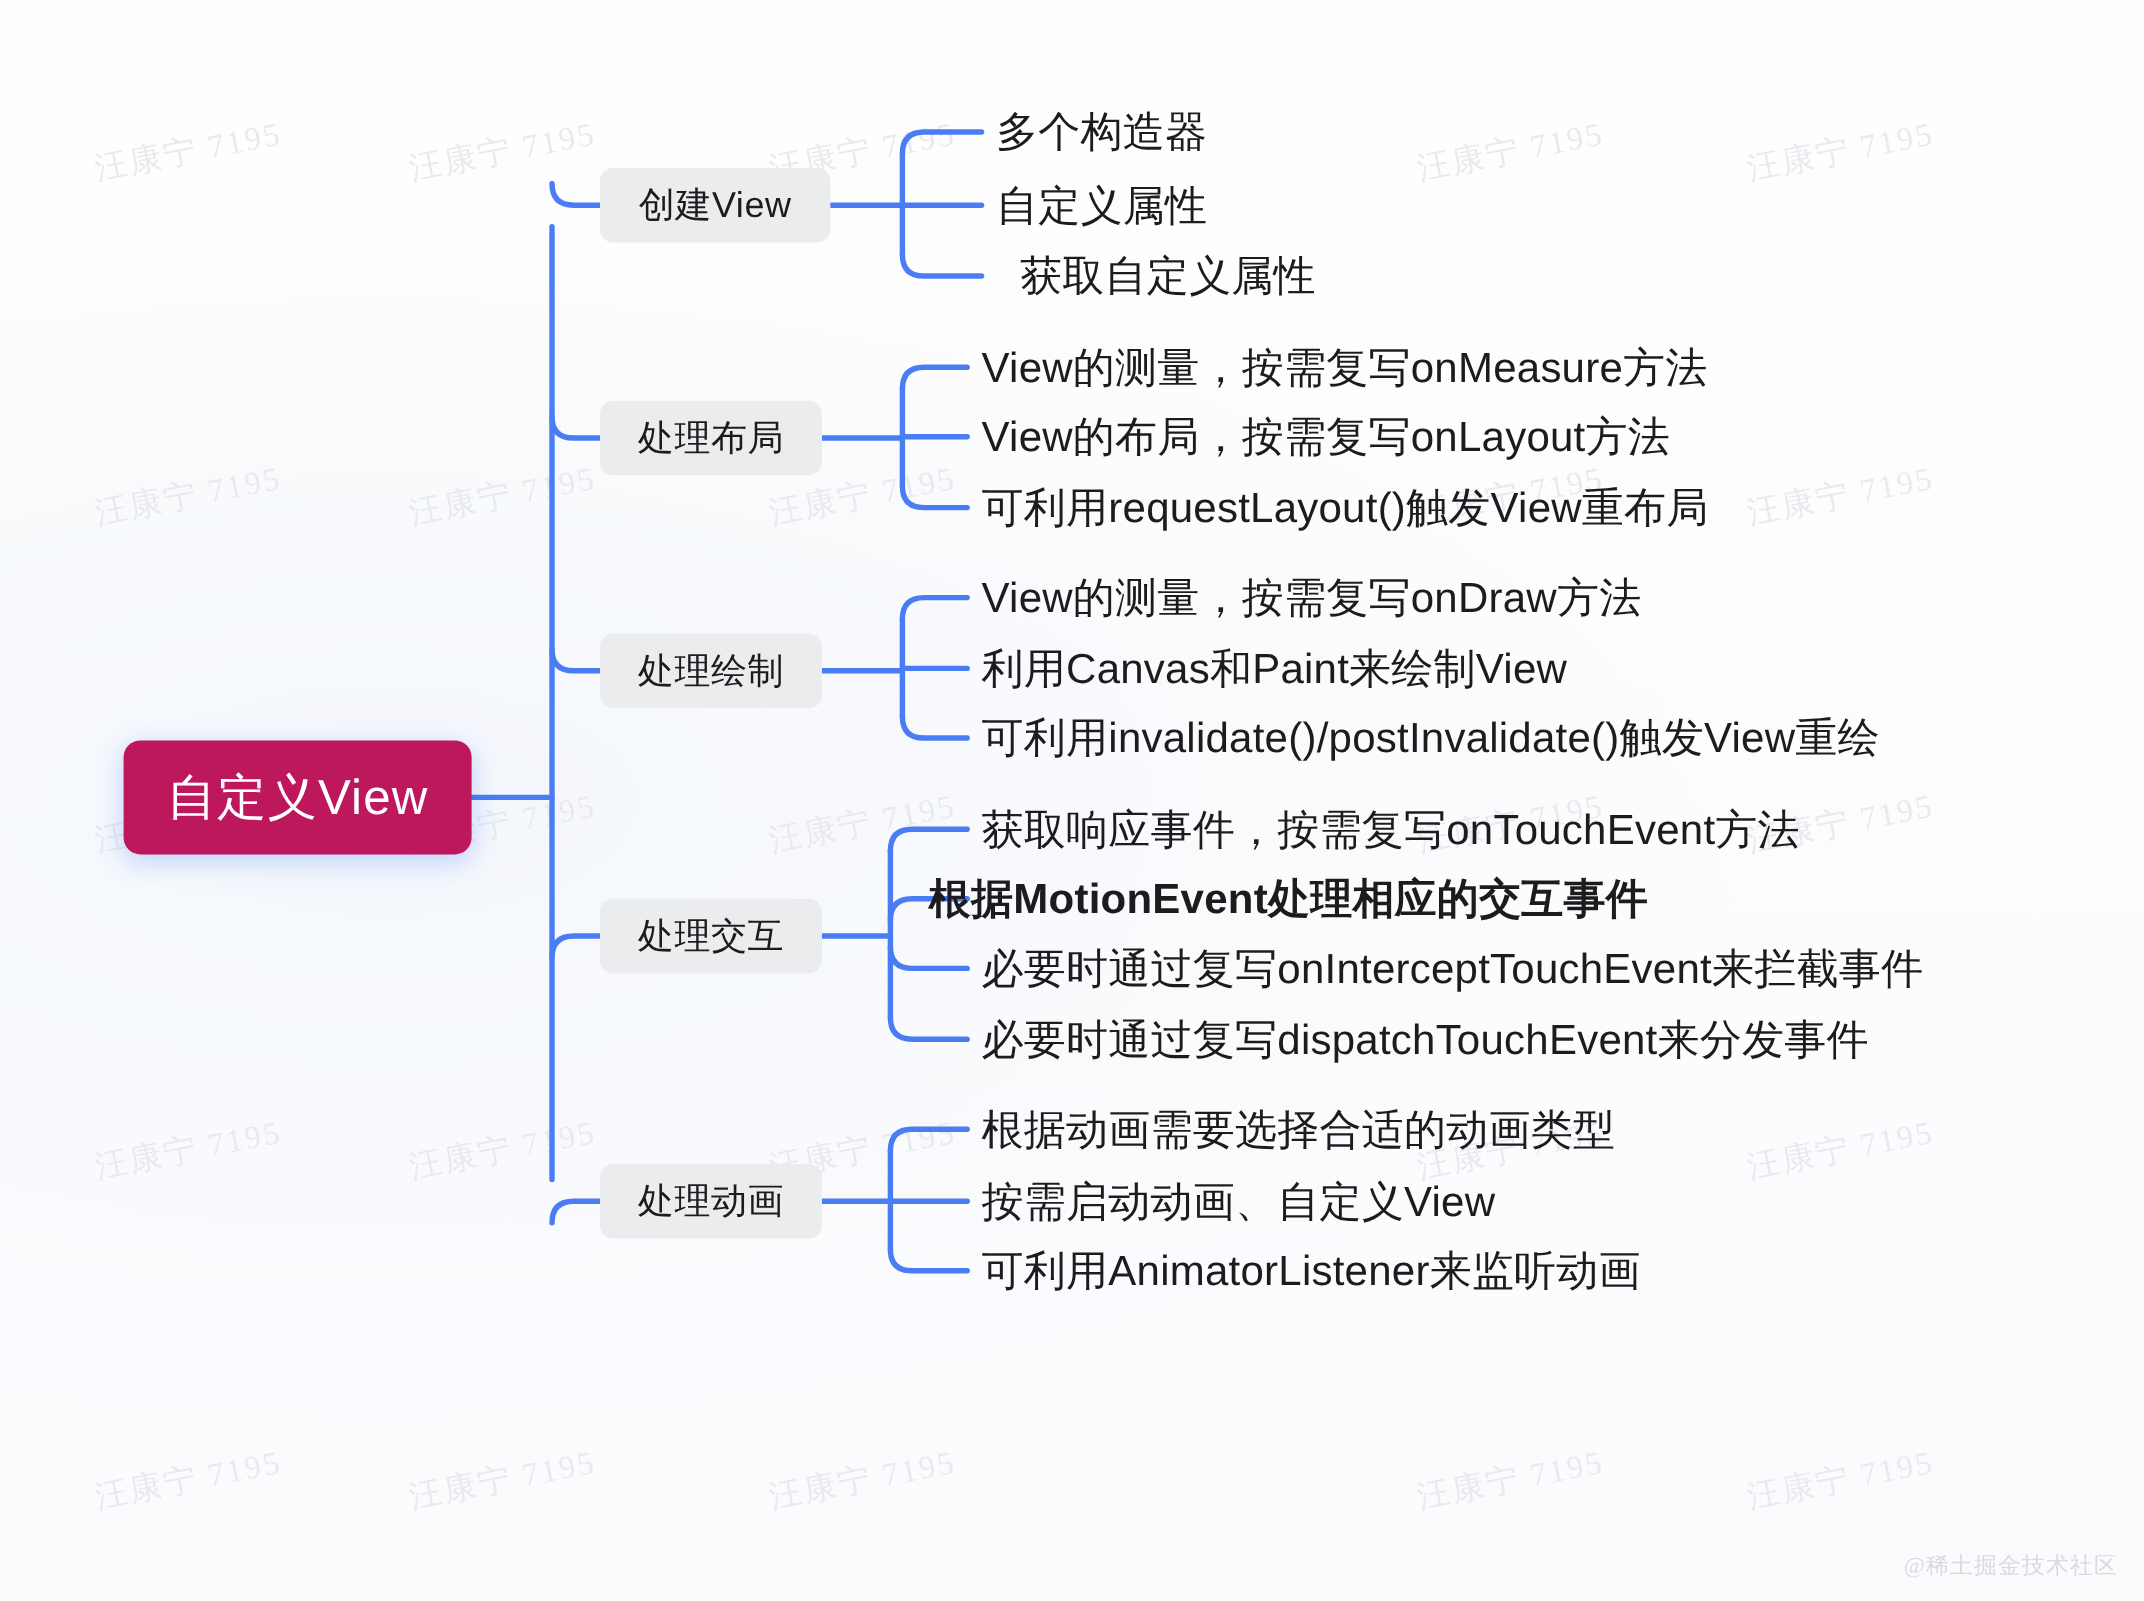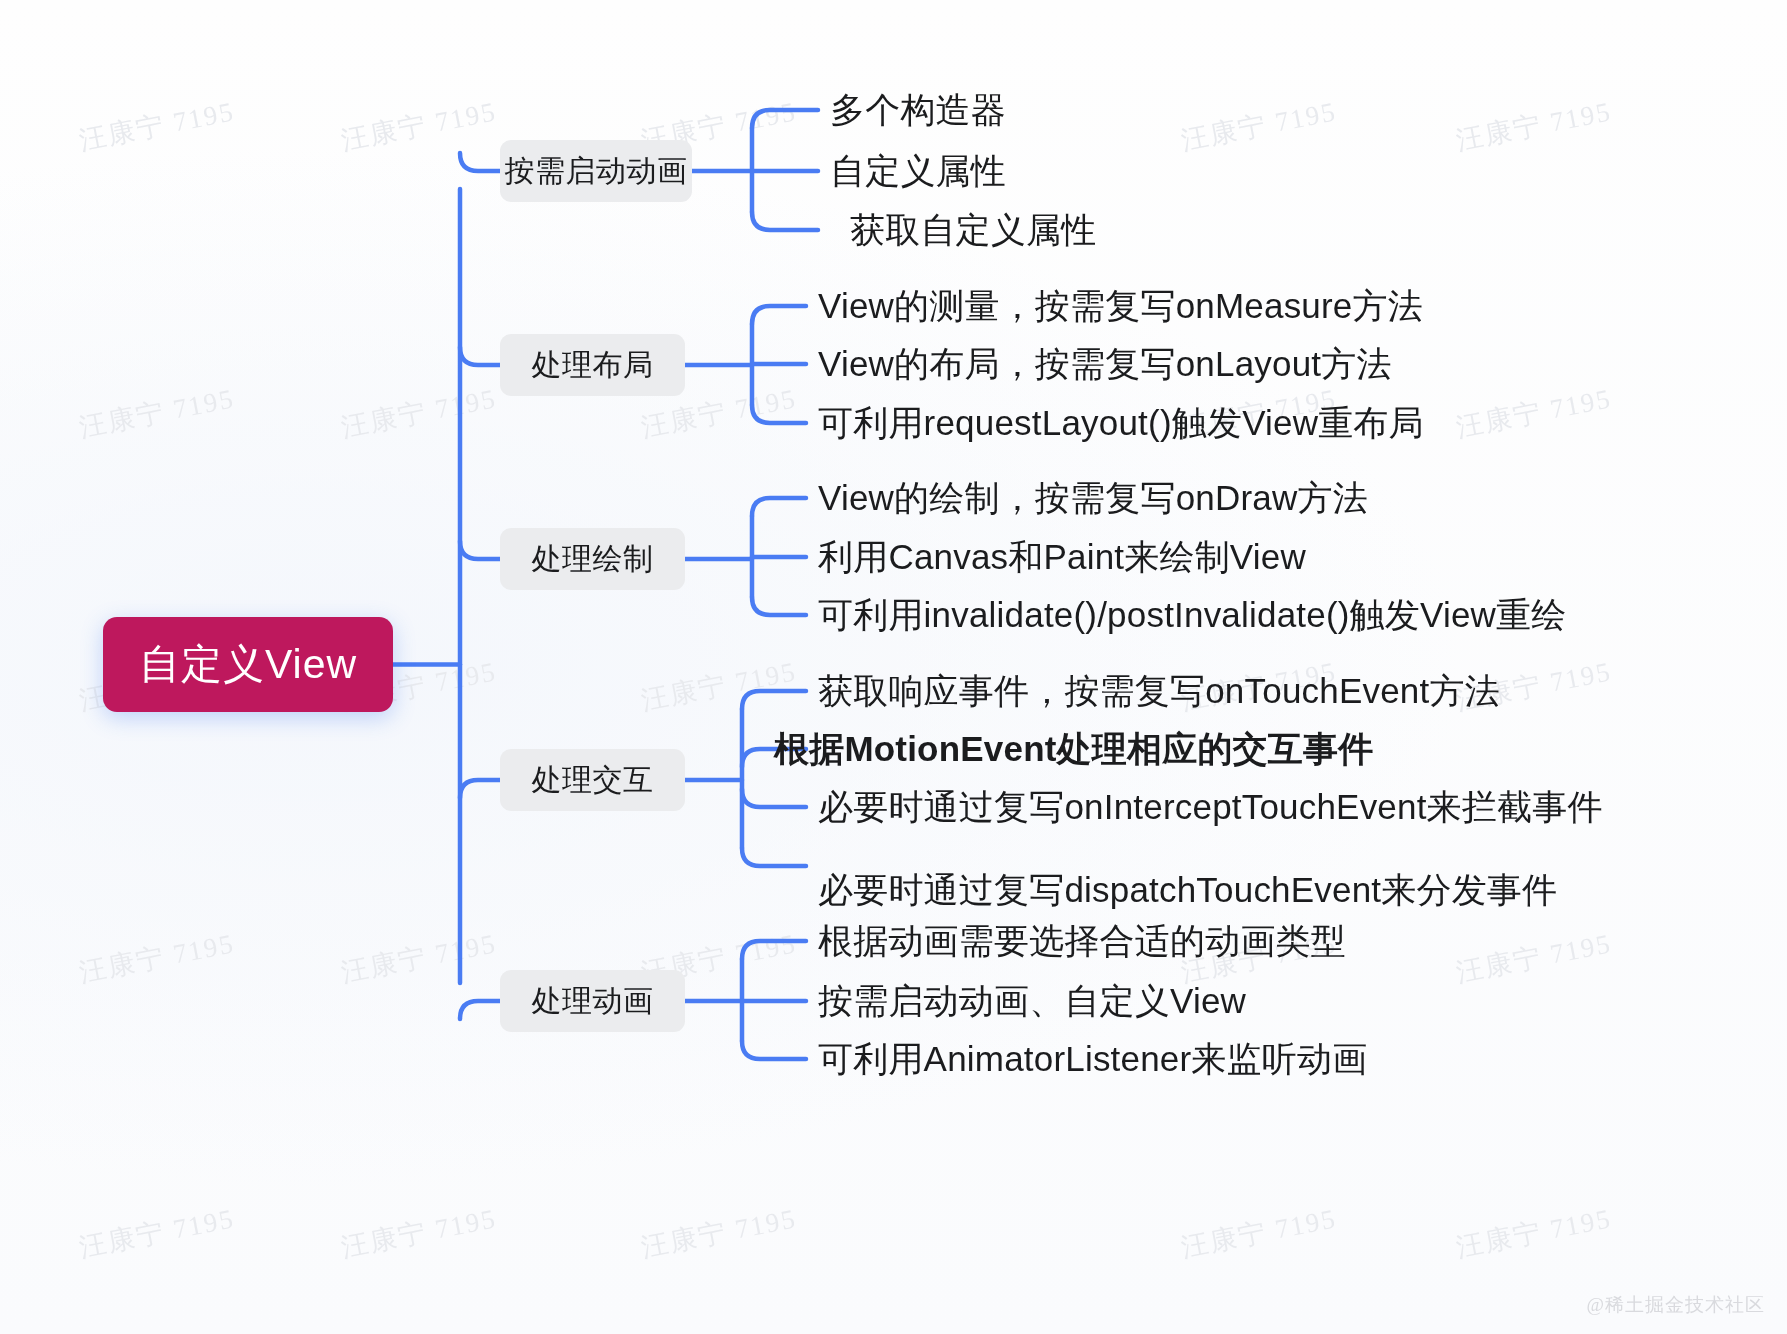--- a/index.html
+++ b/index.html
@@ -156,21 +156,21 @@
       <path d="M 742 959 Q 742 941 760 941 L 806 941" fill="none" stroke="#4a7cf3" stroke-width="4.5" stroke-linecap="round" stroke-linejoin="round"></path>
       <path d="M 742 1001 L 806 1001" fill="none" stroke="#4a7cf3" stroke-width="4.5" stroke-linecap="round" stroke-linejoin="round"></path>
       <path d="M 742 1041 Q 742 1059 760 1059 L 806 1059" fill="none" stroke="#4a7cf3" stroke-width="4.5" stroke-linecap="round" stroke-linejoin="round"></path>
     </svg>
 
   <div id="nodes">
       <div class="node root-node" style="left: 103px; top: 617px; width: 290px; height: 95px;">
         <span>自定义View</span>
       </div>
       <div class="node branch-node" style="left: 500px; top: 140px; width: 192px; height: 62px;">
-        <span>按需启动动画</span>
+        <span>创建View</span>
       </div>
       <div class="node leaf-node" style="left: 830px; top: 88px; height: 44px;">
         <span>多个构造器</span>
       </div>
       <div class="node leaf-node" style="left: 830px; top: 149px; height: 44px;">
         <span>自定义属性</span>
       </div>
       <div class="node leaf-node" style="left: 826px; top: 208px; height: 44px; margin-left: 24px;">
         <span>获取自定义属性</span>
       </div>
@@ -183,41 +183,41 @@
       <div class="node leaf-node" style="left: 818px; top: 342px; height: 44px;">
         <span>View的布局，按需复写onLayout方法</span>
       </div>
       <div class="node leaf-node" style="left: 818px; top: 401px; height: 44px;">
         <span>可利用requestLayout()触发View重布局</span>
       </div>
       <div class="node branch-node" style="left: 500px; top: 528px; width: 185px; height: 62px;">
         <span>处理绘制</span>
       </div>
       <div class="node leaf-node" style="left: 818px; top: 476px; height: 44px;">
-        <span>View的绘制，按需复写onDraw方法</span>
+        <span>View的测量，按需复写onDraw方法</span>
       </div>
       <div class="node leaf-node" style="left: 818px; top: 535px; height: 44px;">
         <span>利用Canvas和Paint来绘制View</span>
       </div>
       <div class="node leaf-node" style="left: 818px; top: 593px; height: 44px;">
         <span>可利用invalidate()/postInvalidate()触发View重绘</span>
       </div>
       <div class="node branch-node" style="left: 500px; top: 749px; width: 185px; height: 62px;">
         <span>处理交互</span>
       </div>
       <div class="node leaf-node" style="left: 818px; top: 669px; height: 44px;">
         <span>获取响应事件，按需复写onTouchEvent方法</span>
       </div>
       <div class="node leaf-node" style="left: 774px; top: 727px; height: 44px; font-weight: bold;">
         <span>根据MotionEvent处理相应的交互事件</span>
       </div>
       <div class="node leaf-node" style="left: 818px; top: 785px; height: 44px;">
         <span>必要时通过复写onInterceptTouchEvent来拦截事件</span>
       </div>
-      <div class="node leaf-node" style="left: 818px; top: 868px; height: 44px;">
+      <div class="node leaf-node" style="left: 818px; top: 844px; height: 44px;">
         <span>必要时通过复写dispatchTouchEvent来分发事件</span>
       </div>
       <div class="node branch-node" style="left: 500px; top: 970px; width: 185px; height: 62px; text-align: right;">
         <span>处理动画</span>
       </div>
       <div class="node leaf-node" style="left: 818px; top: 919px; height: 44px;">
         <span>根据动画需要选择合适的动画类型</span>
       </div>
       <div class="node leaf-node" style="left: 818px; top: 979px; height: 44px;">
         <span>按需启动动画、自定义View</span>

